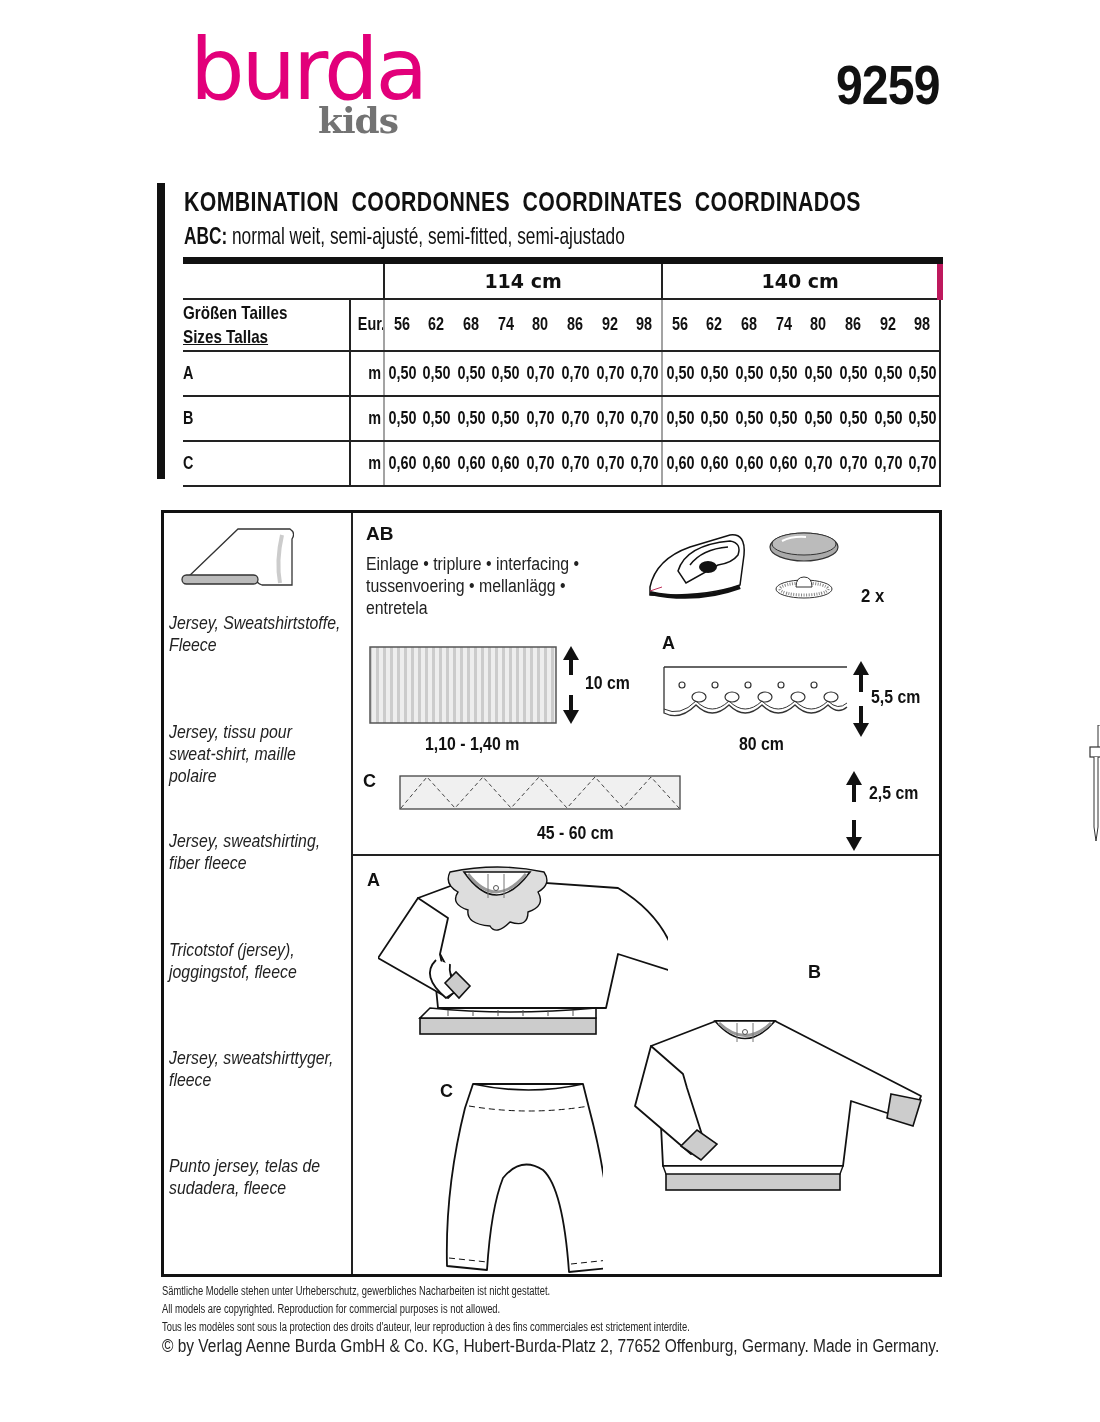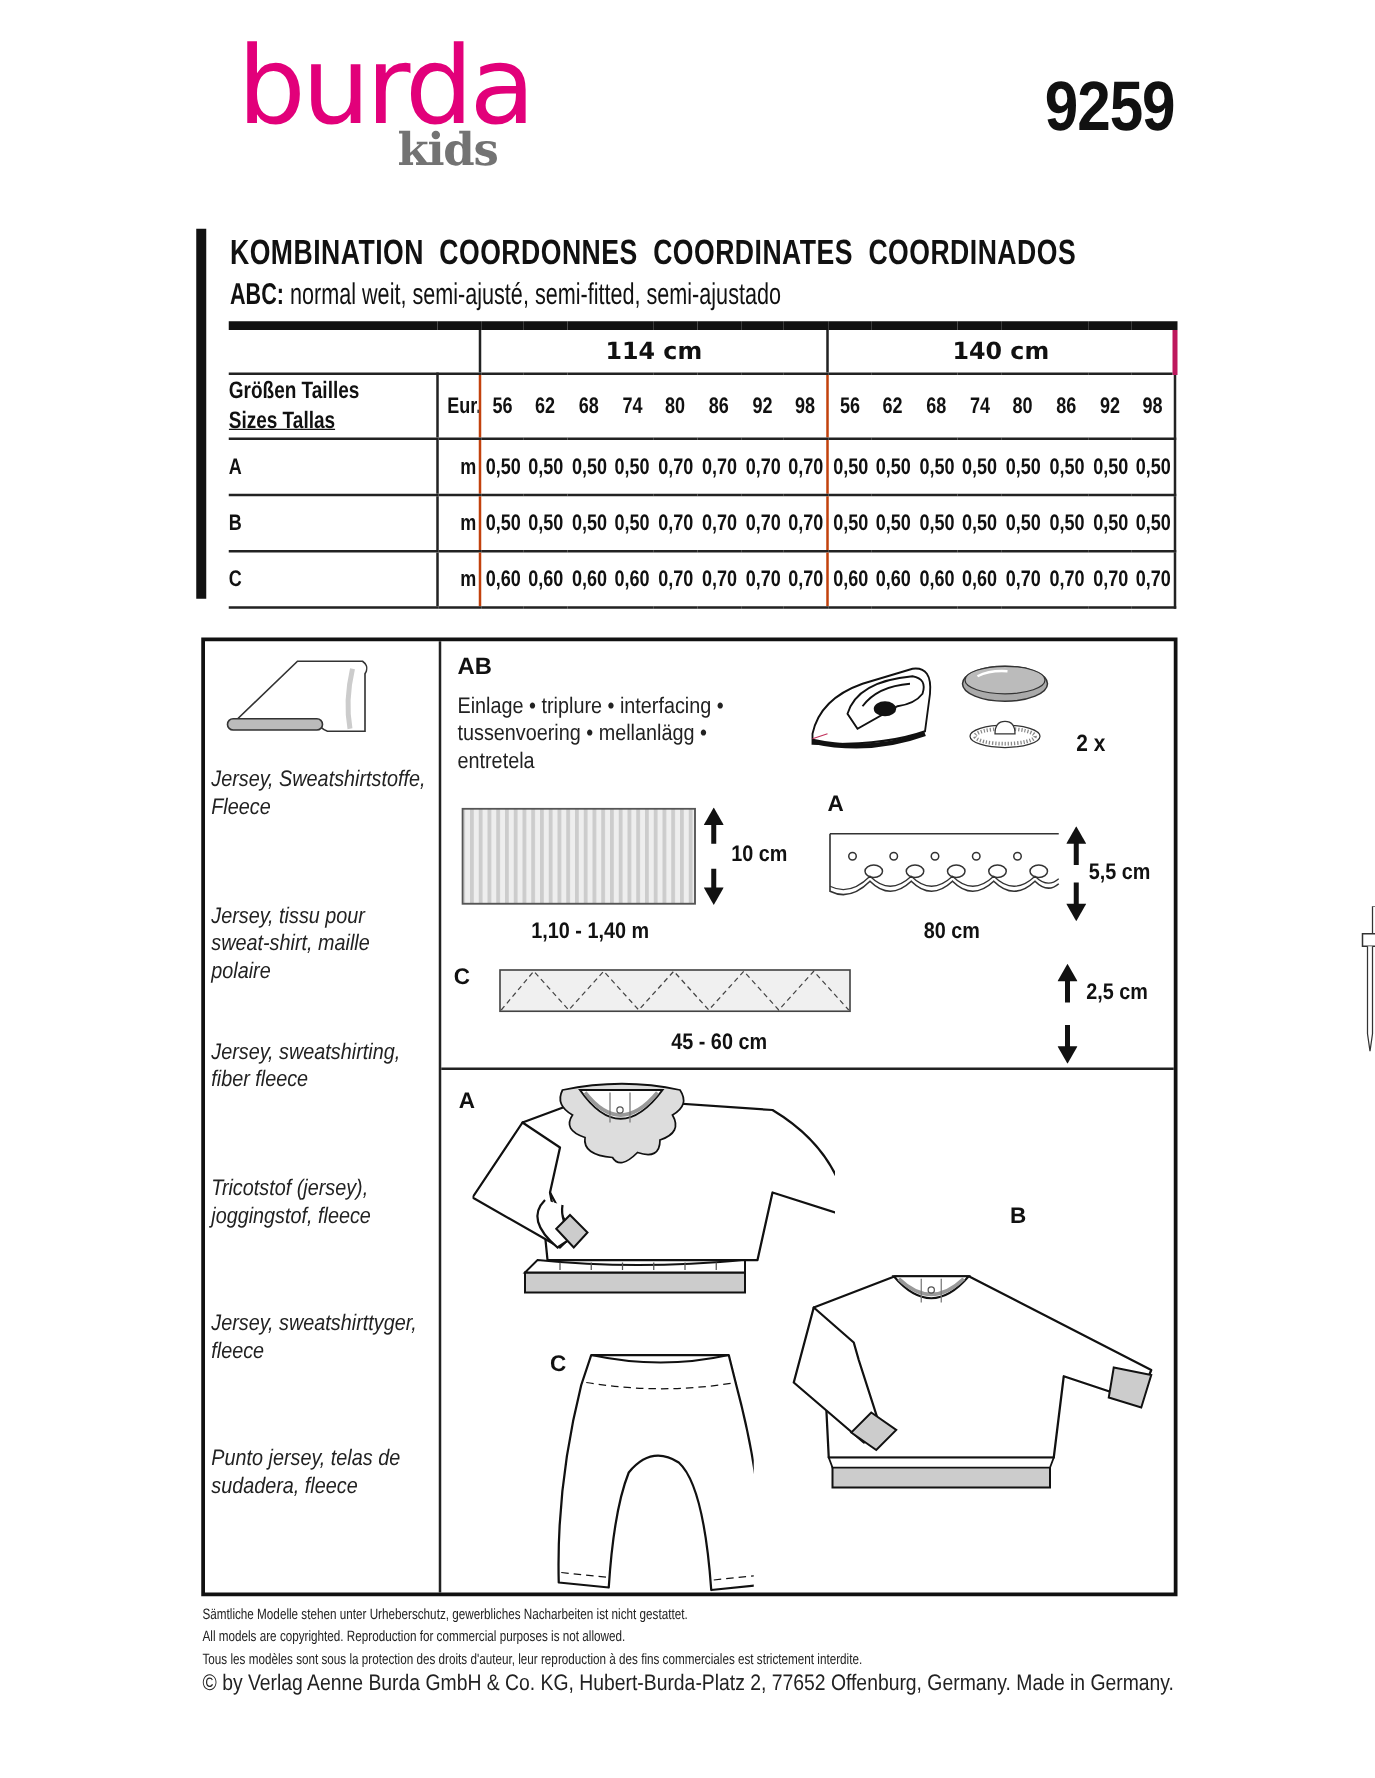--- a/index.html
+++ b/index.html
@@ -15,29 +15,29 @@
   .title { position: absolute; left: 184px; top: 186px; font-size: 28px; font-weight: bold; letter-spacing: 0.5px; transform: scaleX(0.76); transform-origin: left top; white-space: nowrap; word-spacing: 8px; }
   .subtitle { position: absolute; left: 184px; top: 222px; font-size: 24px; transform: scaleX(0.72); transform-origin: left top; white-space: nowrap; }
   .subtitle b { font-weight: bold; }
 
   
   .size-table { position: absolute; left: 183px; top: 257px; width: 757px; border-collapse: collapse; table-layout: fixed; }
   .size-table td { font-size: 18px; font-weight: bold; text-align: center; padding: 0; white-space: nowrap; overflow: hidden; }
   .size-table .cell-inner { display: inline-block; transform: scaleX(0.8); transform-origin: center; }
   .row-top td { height: 38px; border-top: 7px solid #111; }
   .row-top .width-head { font-family: "DejaVu Sans", sans-serif; font-size: 19px; font-weight: bold; border-bottom: 2px solid #222; border-left: 2px solid #222; }
-  .row-top .width-head.last { border-right: 4px solid #be185d; }
+  .row-top .width-head.last { border-right: 6px solid #be185d; }
   .row-top .blank { border-bottom: 2px solid #222; }
   .row-sizes td { height: 52px; border-bottom: 2px solid #222; }
   .row-data td { height: 45px; border-bottom: 2px solid #222; }
   .label-col { text-align: left !important; }
   .label-col .cell-inner { transform-origin: left center; }
   .unit-col { border-left: 2px solid #222; text-align: right !important; padding-right: 2px !important; }
   .unit-col .cell-inner { transform-origin: right center; }
-  .grp-start { border-left: 2px solid #c2410c; margin-top: 29px; }
+  .grp-start { border-left: 2px solid #a3a3a3; margin-top: 29px; }
   .grp-end { border-right: 2px solid #222; }
   .size-label { line-height: 24px; font-size: 19px; }
   .size-label .u { text-decoration: underline; }
 
   
   .main-box { position: absolute; left: 161px; top: 510px; width: 781px; height: 767px; border: 3px solid #111; }
   .fabric-col { position: absolute; left: 0; top: 0; width: 189px; height: 100%; border-right: 2px solid #222; font-style: italic; }
   .fabric-icon { position: absolute; left: 14px; top: 8px; width: 116px; height: 70px; }
   .fabric-text { position: absolute; left: 5px; font-size: 18px; line-height: 22px; color: #222; transform: scaleX(0.88); transform-origin: left top; white-space: nowrap; }
 

